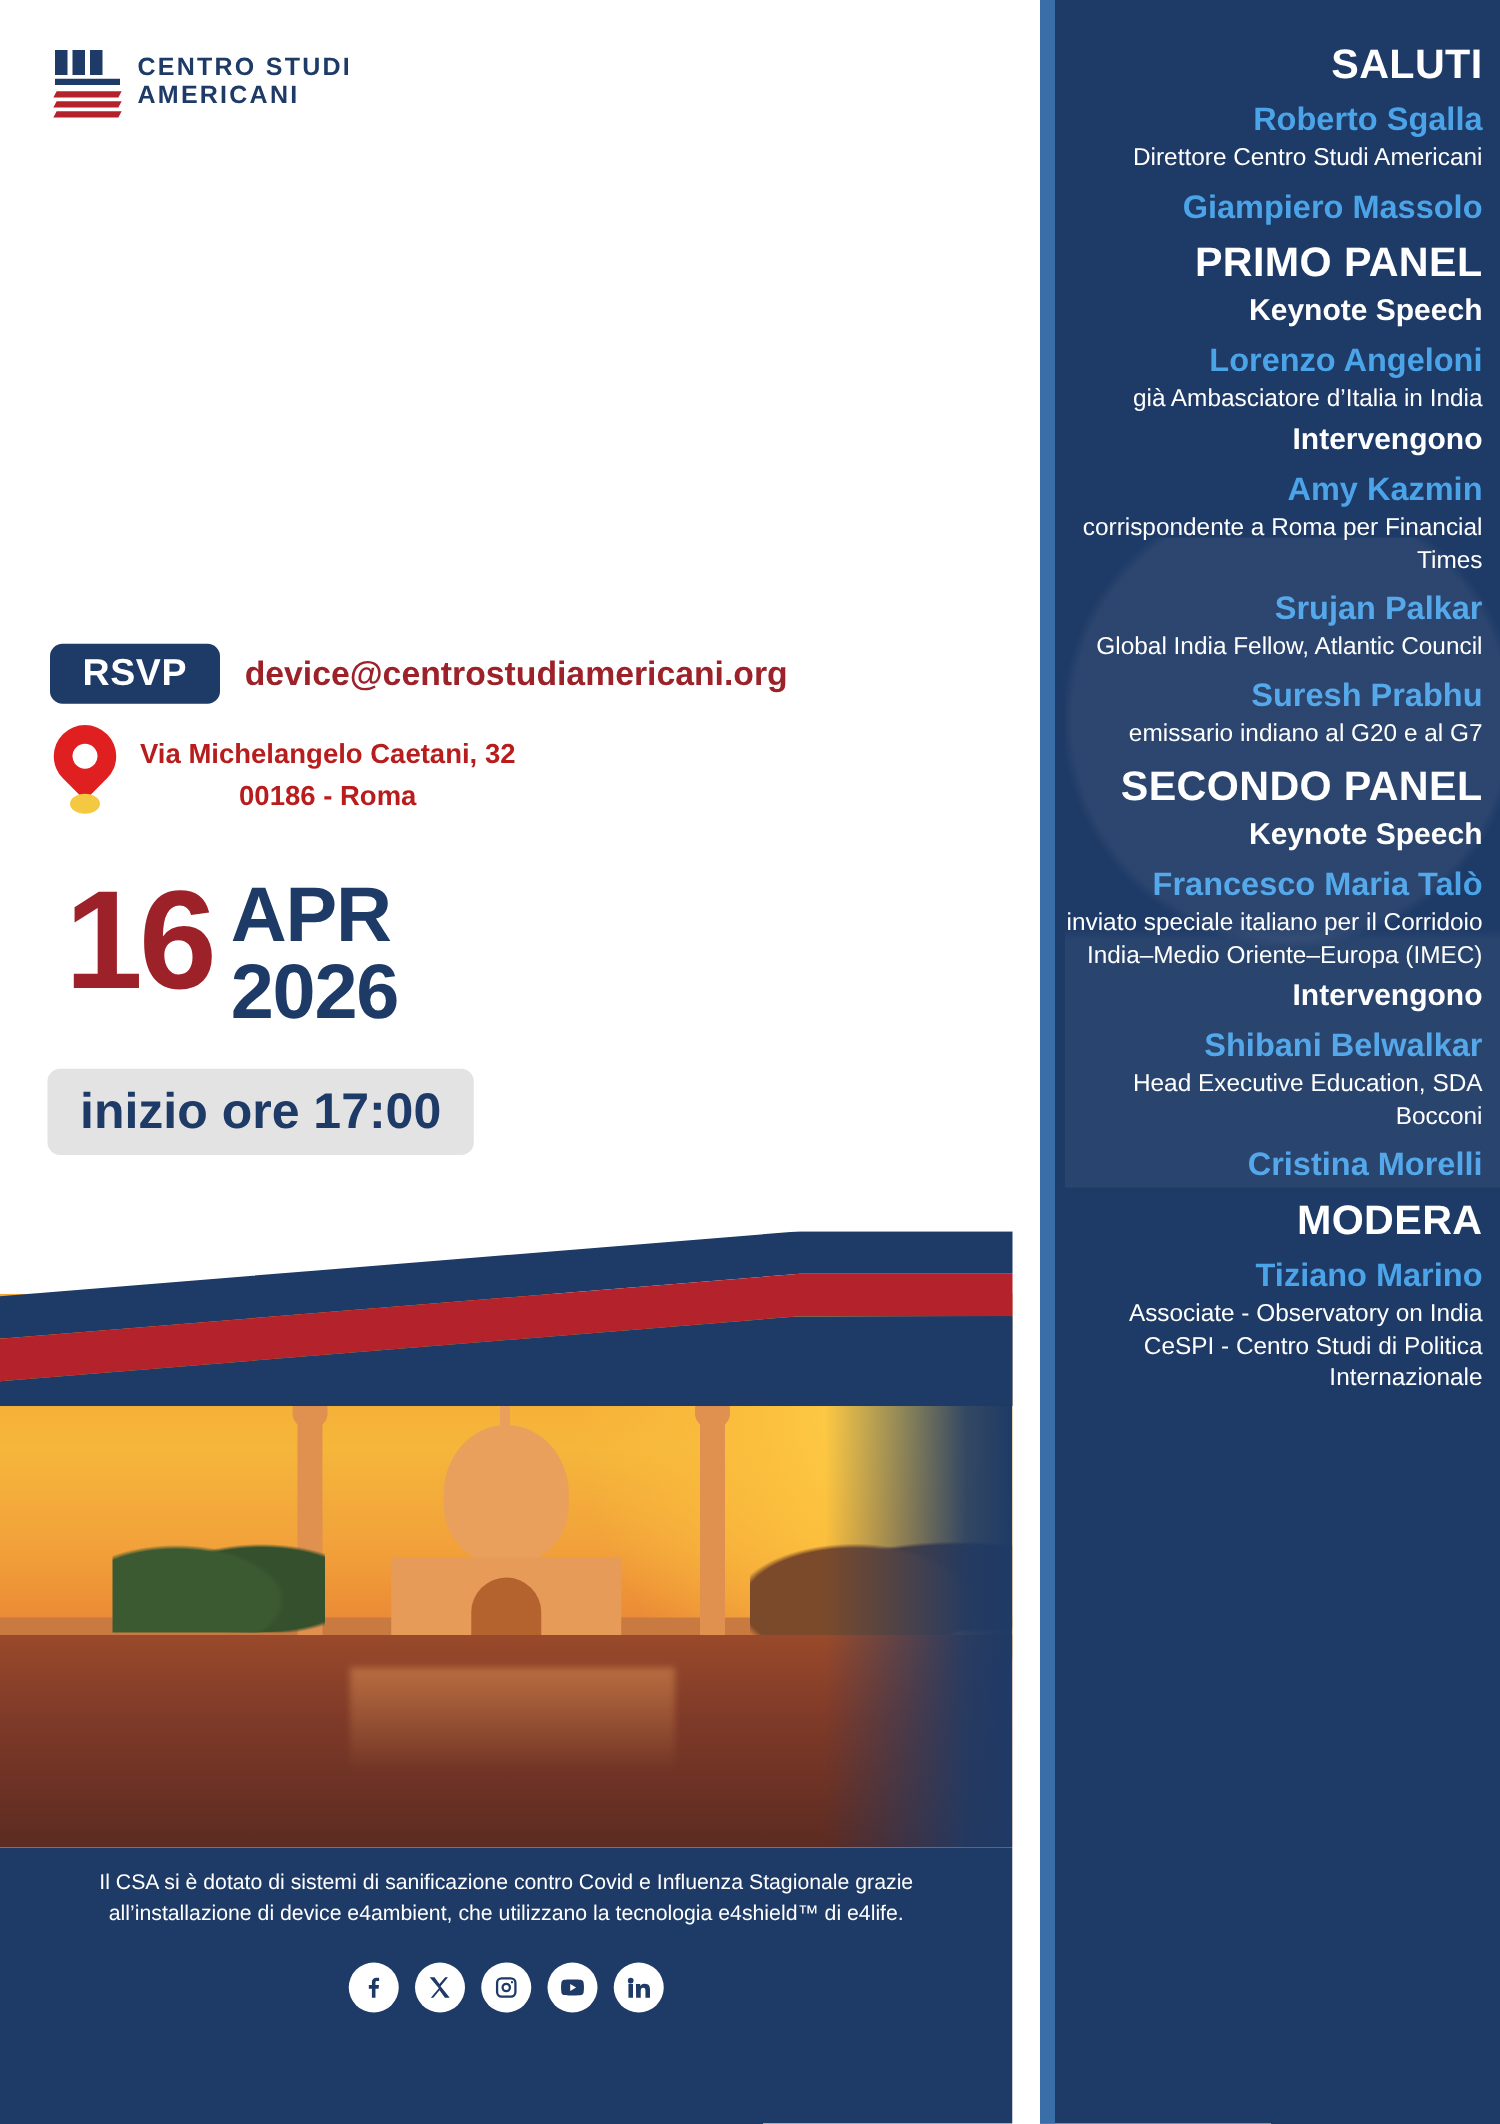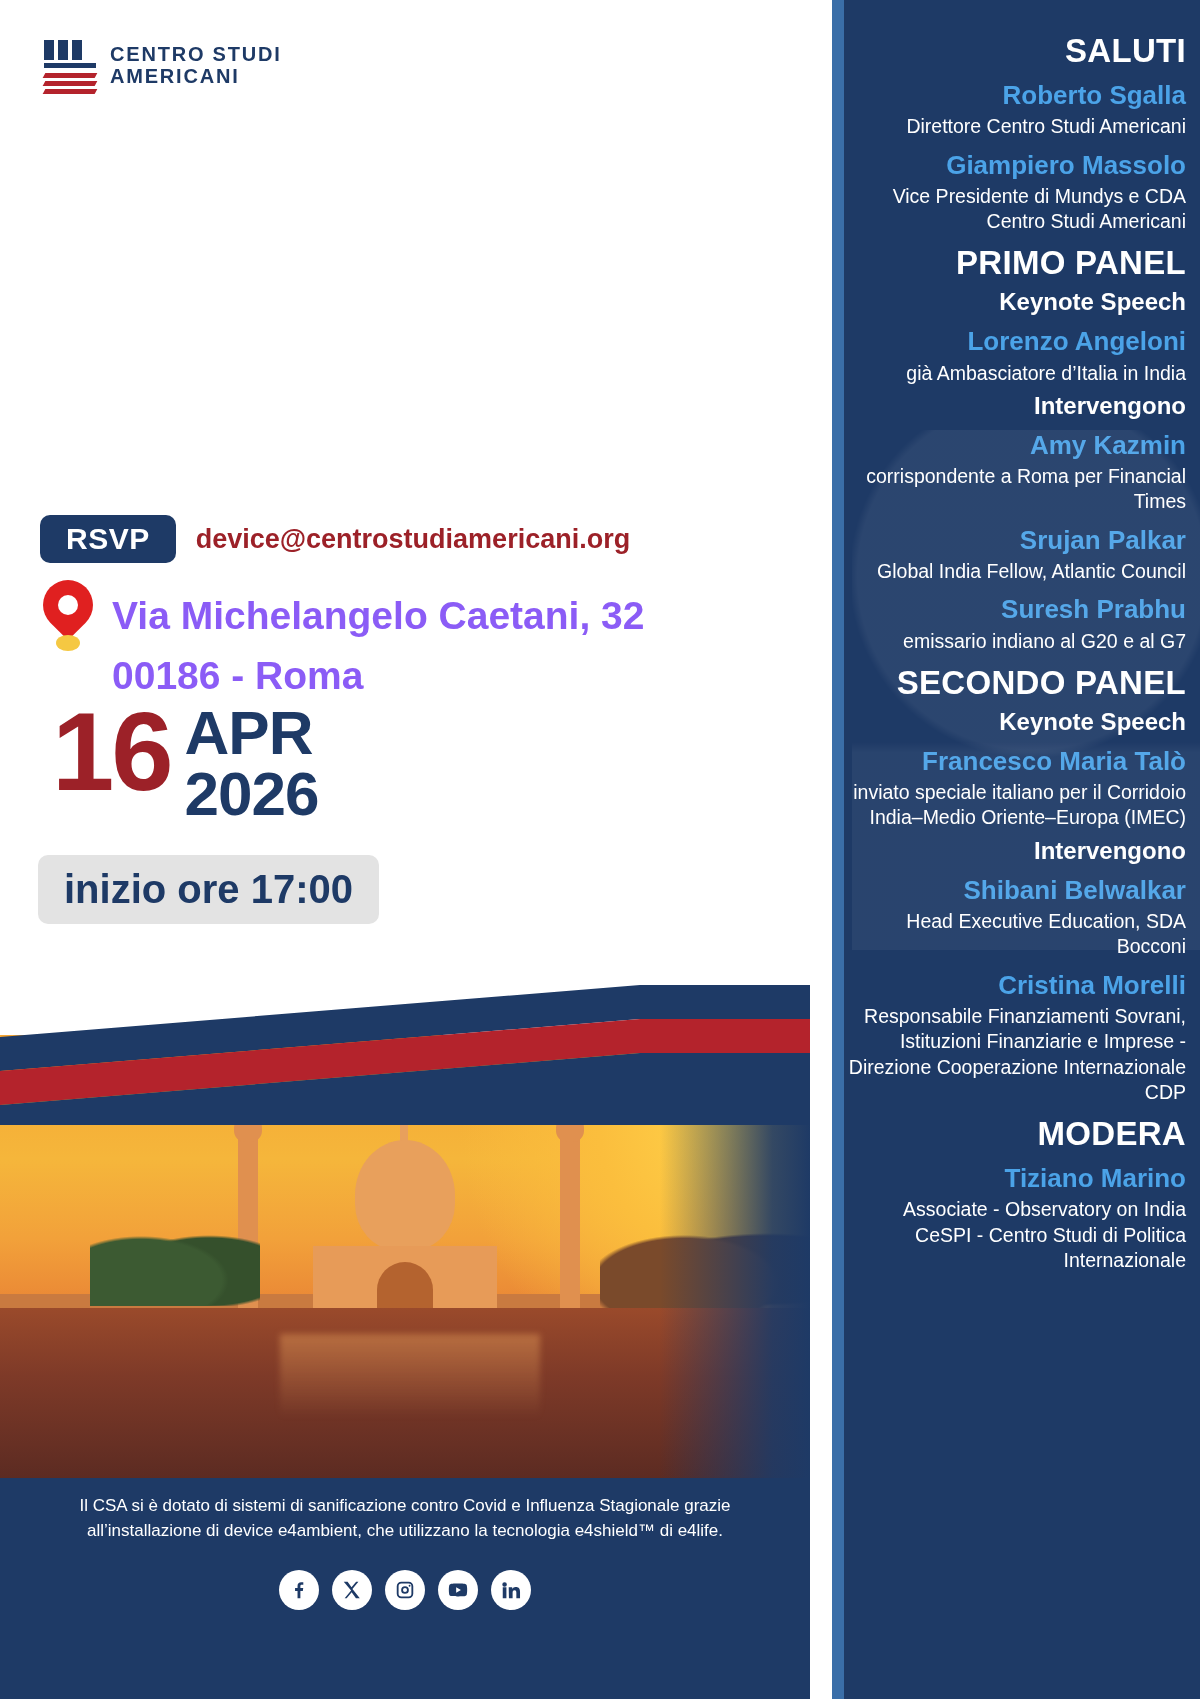--- a/index.html
+++ b/index.html
@@ -49,21 +49,21 @@
   
   .addr { position:absolute; left:38px; top:580px; display:flex; gap:14px; }
   .pin { width:60px; height:100px; position:relative; flex:0 0 60px; }
   .pin .drop {
     position:absolute; left:5px; top:0; width:50px; height:50px; border-radius:50% 50% 50% 0;
     background:#e02020; transform:rotate(-45deg);
   }
   .pin .dot { position:absolute; left:20px; top:15px; width:20px; height:20px; border-radius:50%; background:#ffffff; }
   .pin .base { position:absolute; left:18px; top:55px; width:24px; height:16px; border-radius:50%; background:#f5c842; }
   .addr-text { padding-top:6px; }
-  .addr-text div { font-size:39px; font-weight:800; color:#8b5cf6; line-height:1.55; }
+  .addr-text div { font-size:22px; font-weight:800; color:#b91c1c; line-height:1.55;text-align:center; }
 
   
   .date-block { position:absolute; left:52px; top:700px; display:flex; align-items:flex-start; }
   .day { font-size:112px; font-weight:800; color:#9c2128; line-height:0.92; letter-spacing:-3px; }
   .mon-year { margin-left:14px; padding-top:4px; }
   .mon { font-size:62px; font-weight:800; color:#1e3a66; line-height:0.95; letter-spacing:-1px;}
   .year { font-size:62px; font-weight:800; color:#1e3a66; line-height:1.0; letter-spacing:-1px;}
 
   .time {
     position:absolute; left:38px; top:855px;
@@ -264,21 +264,20 @@
     </div>
   </div>
 
   <div class="right-col">
     <div class="ghost"></div>
 
     <div class="sec-title">SALUTI</div>
     <div class="name">Roberto Sgalla</div>
     <div class="role">Direttore Centro Studi Americani</div>
     <div class="name">Giampiero Massolo</div>
-    <div class="role">Vice Presidente di Mundys e CDA Centro Studi Americani</div>
 
     <div class="sec-title">PRIMO PANEL</div>
     <div class="sub-title">Keynote Speech</div>
     <div class="name">Lorenzo Angeloni</div>
     <div class="role">già  Ambasciatore d’Italia in India</div>
 
     <div class="sub-title">Intervengono</div>
     <div class="name">Amy Kazmin</div>
     <div class="role">corrispondente a Roma per Financial Times</div>
     <div class="name">Srujan Palkar</div>
@@ -288,20 +287,19 @@
 
     <div class="sec-title">SECONDO PANEL</div>
     <div class="sub-title">Keynote Speech</div>
     <div class="name">Francesco Maria Talò</div>
     <div class="role">inviato speciale italiano per il Corridoio India–Medio Oriente–Europa (IMEC)</div>
 
     <div class="sub-title">Intervengono</div>
     <div class="name">Shibani Belwalkar</div>
     <div class="role">Head Executive Education, SDA Bocconi</div>
     <div class="name">Cristina Morelli</div>
-    <div class="role">Responsabile Finanziamenti Sovrani, Istituzioni Finanziarie e Imprese - Direzione Cooperazione Internazionale  CDP</div>
 
     <div class="sec-title">MODERA</div>
     <div class="name">Tiziano Marino</div>
     <div class="role">Associate - Observatory on India CeSPI - Centro Studi di Politica Internazionale</div>
   </div>
 
 </div>
 
 </body></html>

